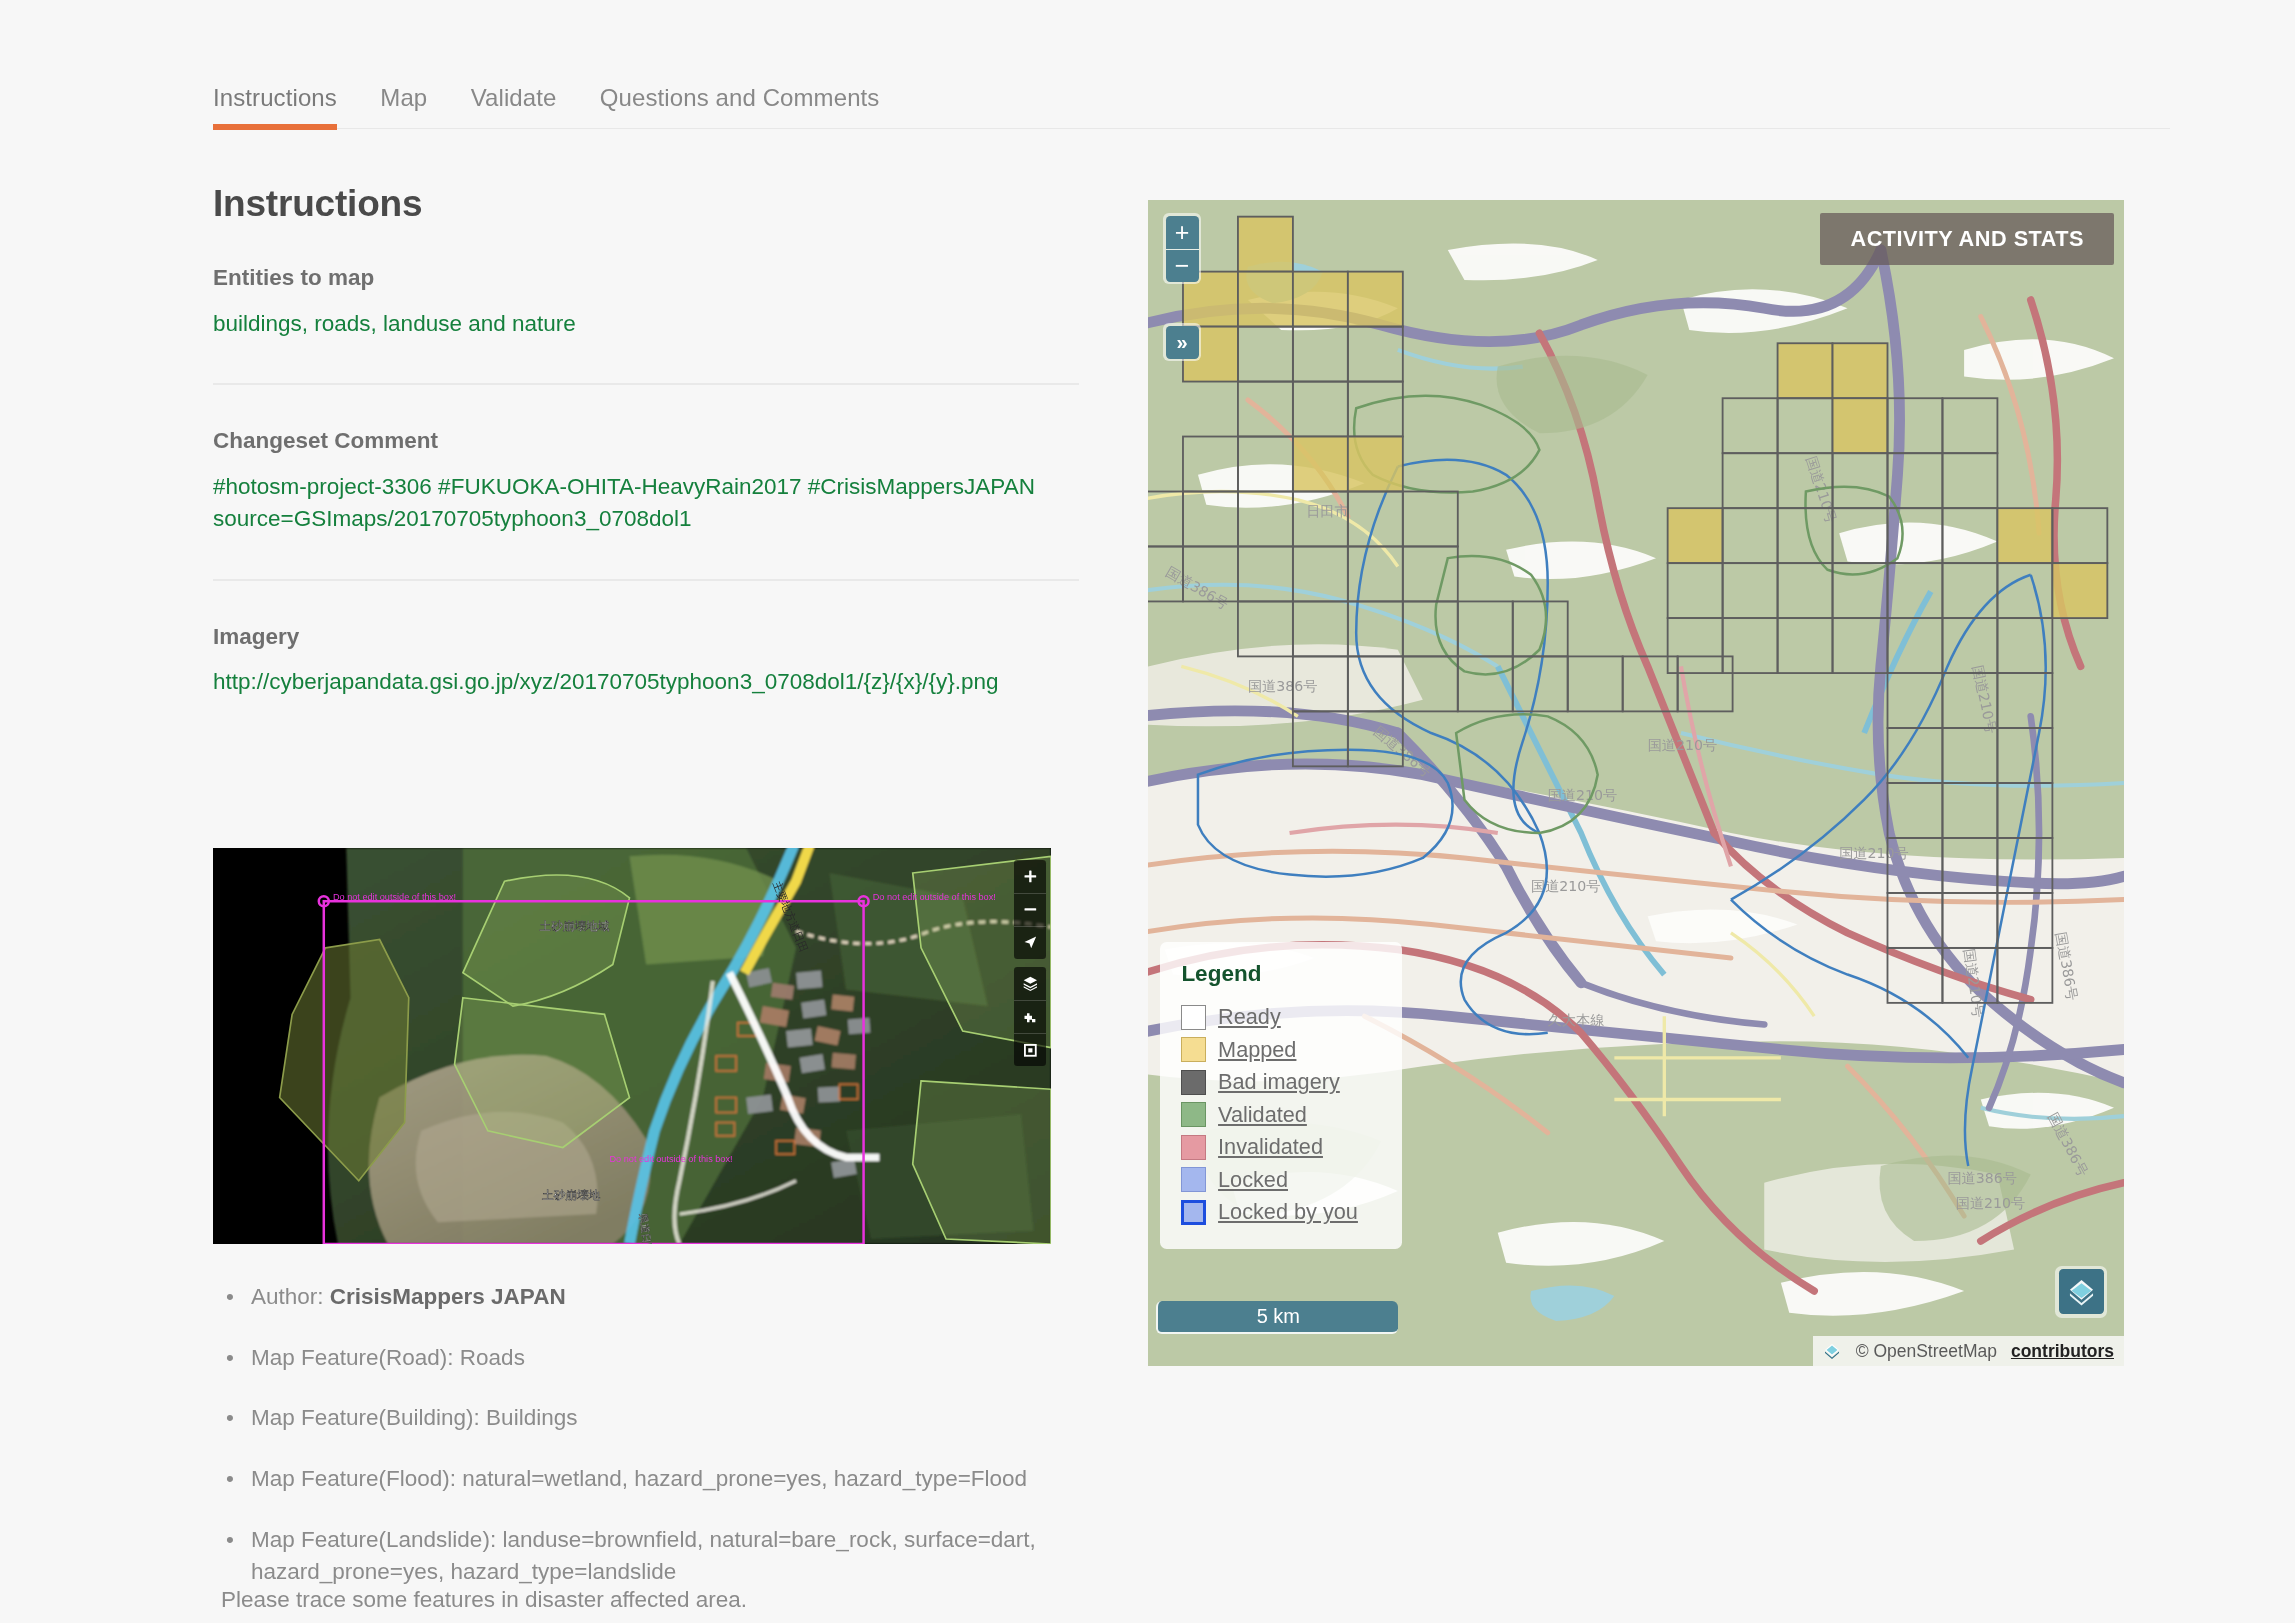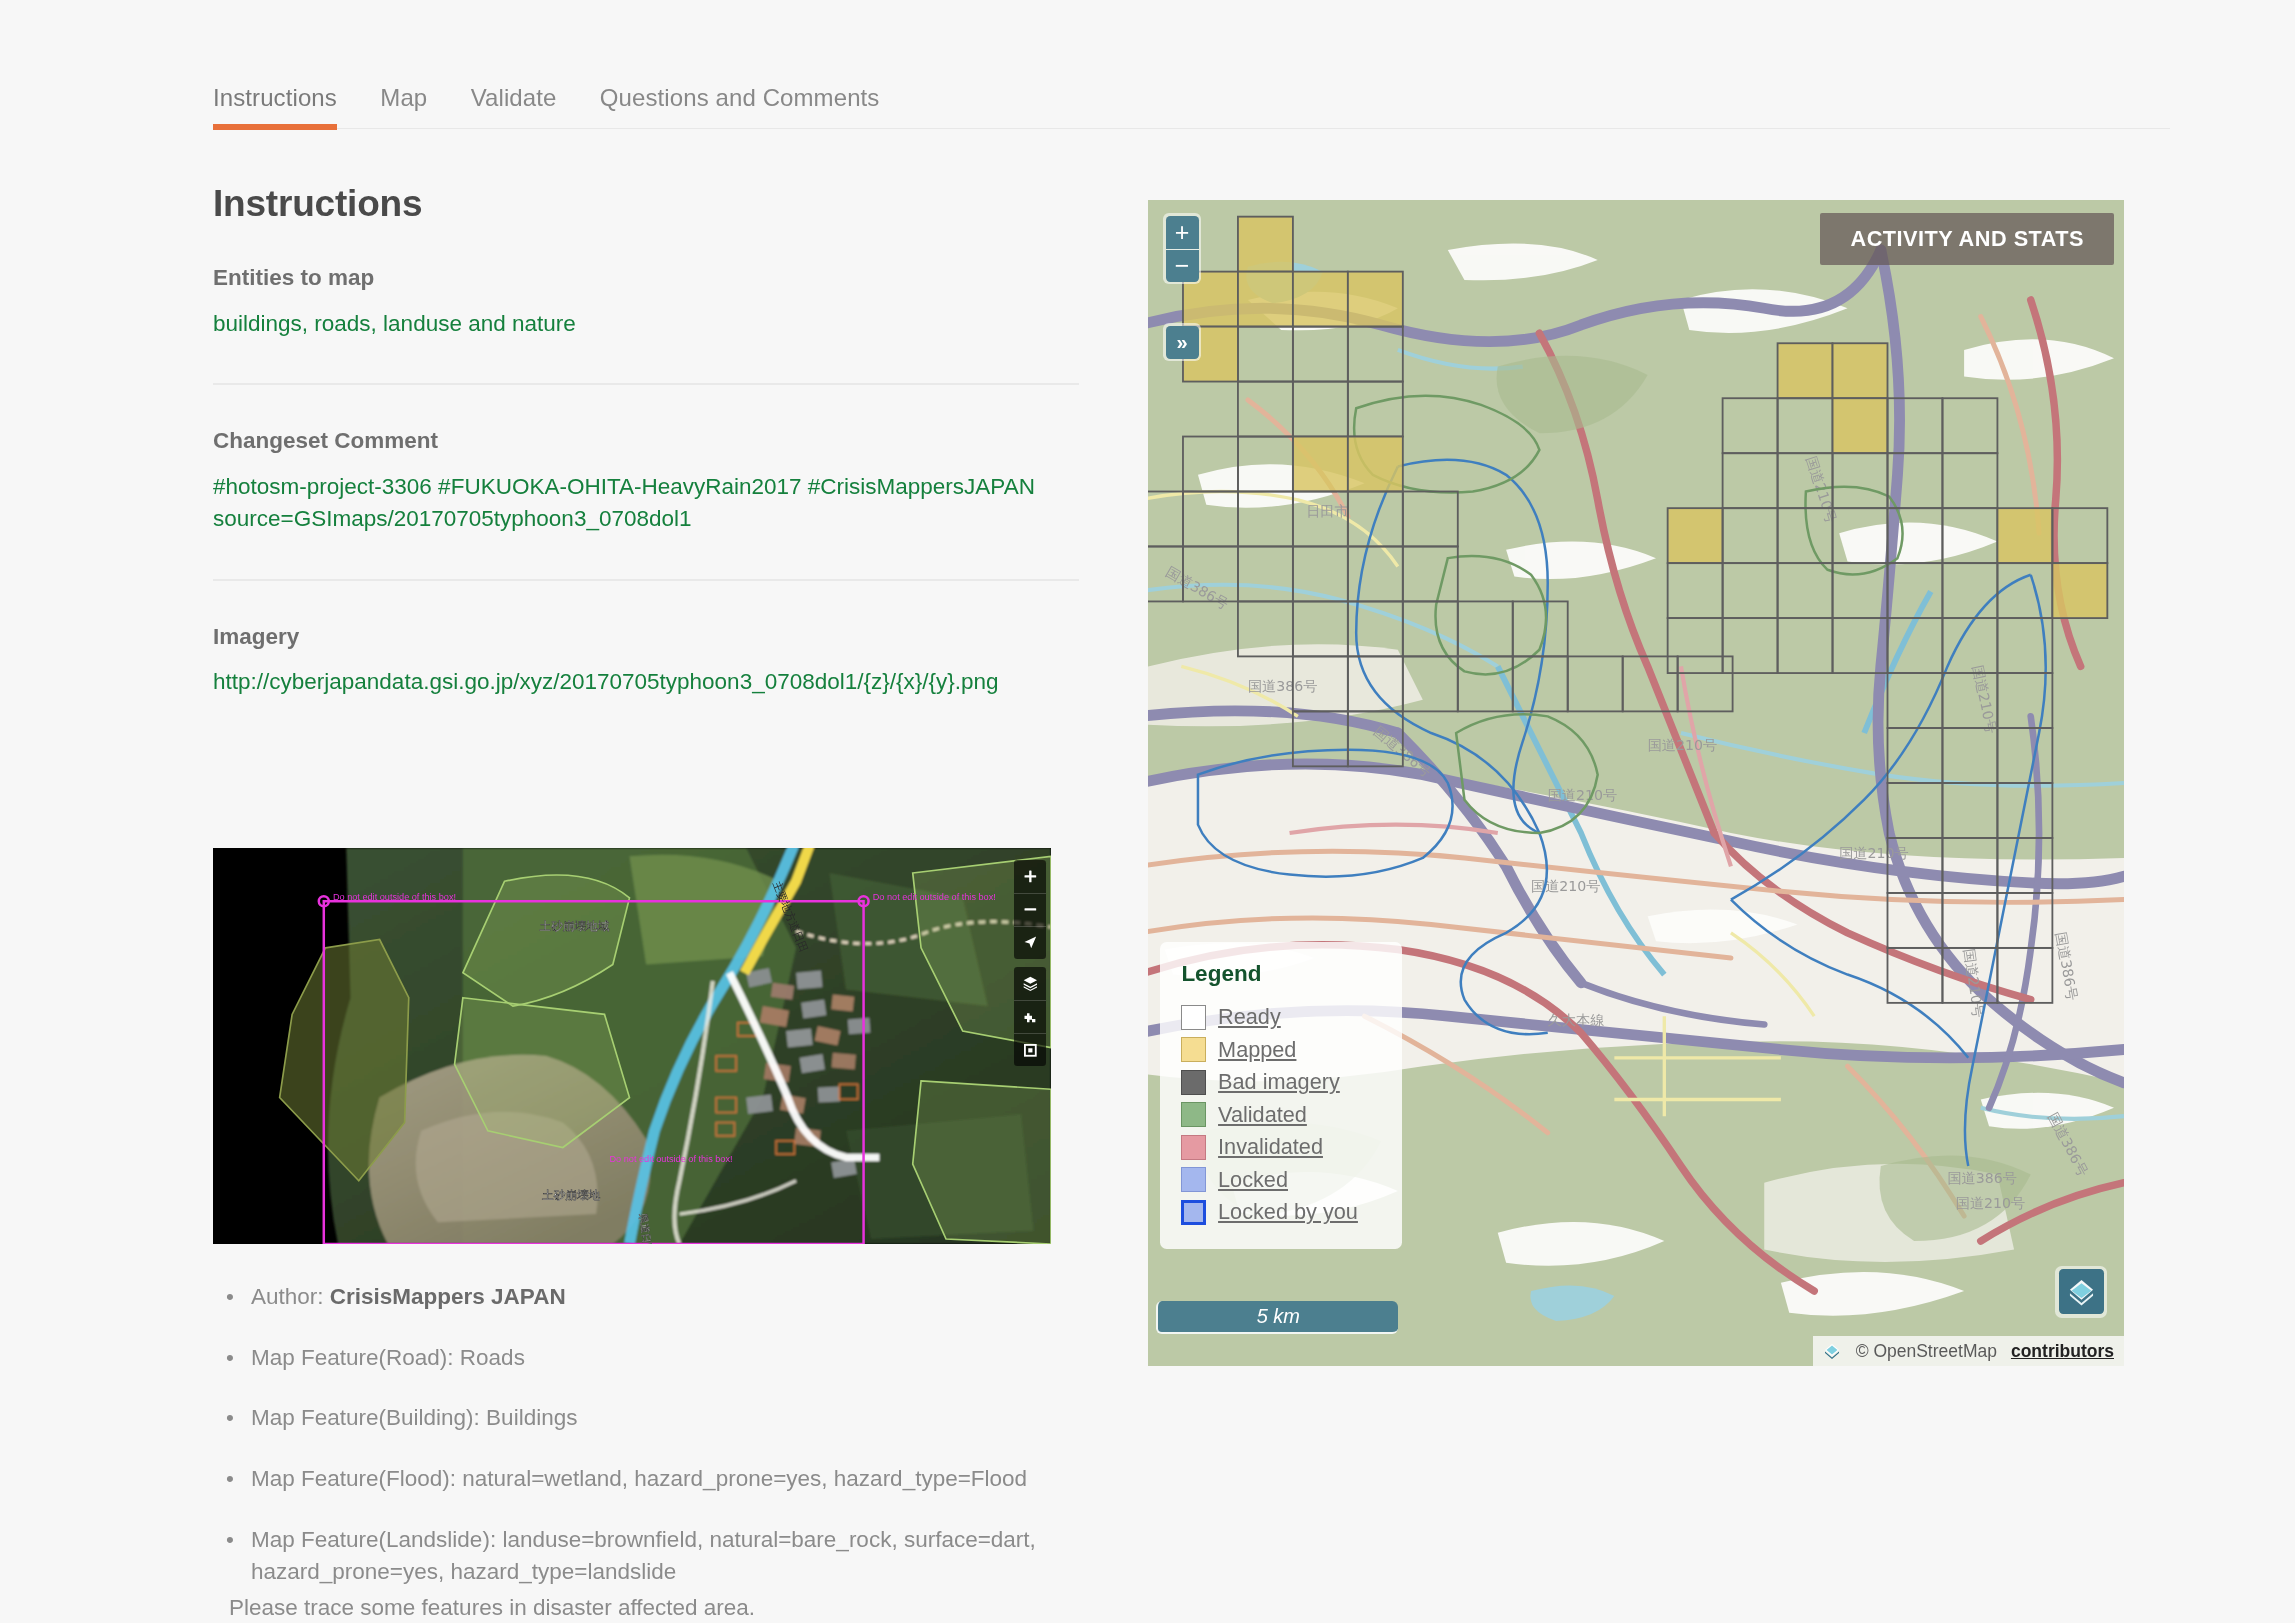--- a/index.html
+++ b/index.html
@@ -67,21 +67,21 @@
   .bullets { position: absolute; left: 213px; top: 1281px; width: 866px;
     margin: 0; padding: 0 0 0 38px; list-style: none; }
   .bullets li {
     position: relative; font-size: 22.5px; color: #8b8b8b; line-height: 1.45;
     margin-bottom: 28px;
   }
   .bullets li::before {
     content: "\2022"; position: absolute; left: -25px; top: 0; color: #8b8b8b; font-size: 22.5px;
   }
   .bullets li b { color: #6a6a6a; font-weight: bold; }
-  .closing { position: absolute; left: 213px; top: 1579px; font-size: 22.5px; color: #8b8b8b; margin: 16px; }
+  .closing { position: absolute; left: 213px; top: 1579px; font-size: 22.5px; color: #8b8b8b; margin: 8px; }
 
   
   .map {
     position: absolute; left: 1148px; top: 200px; width: 976px; height: 1166px;
     overflow: hidden; background: #bcc9a6;
   }
   .map-canvas { position: absolute; inset: 0; }
   .map-svg { display: block; width: 976px; height: 1166px; }
 
   
@@ -122,21 +122,21 @@
   .legend h4 { margin: 0 0 18.3px 0; font-size: 22.5px; color: #14532d; font-weight: bold; }
   .legend-row { display: flex; align-items: center; margin-bottom: 7.5px; }
   .swatch { width: 25px; height: 25px; margin-right: 11.7px; flex: 0 0 25px; }
   .legend-row span { font-size: 21.7px; color: #6d6d6d; line-height: 1; text-decoration: underline; }
 
   
   .scalebar {
     position: absolute; left: 8.3px; bottom: 32px; width: 242px; height: 33px;
     background: #4c7f8f; border-radius: 5.8px;
     border-left: 2.5px solid #f2f6f3; border-bottom: 2.5px solid #f2f6f3;
-    color: #fff; font-size: 20px; display: flex; align-items: center; justify-content: center; font-style: italic;
+    color: #fff; font-size: 20px; display: flex; align-items: center; justify-content: center;
   }
 
   
   .layerbtn {
     position: absolute; right: 16.7px; bottom: 48px; width: 52px; height: 52px;
     background: rgba(255,255,255,.55); border-radius: 6.7px; padding: 3.3px; cursor: pointer;
   }
   .layerbtn i {
     display: flex; align-items: center; justify-content: center;
     width: 45px; height: 45px; background: #3d7286; border-radius: 4.2px; font-style: normal;

